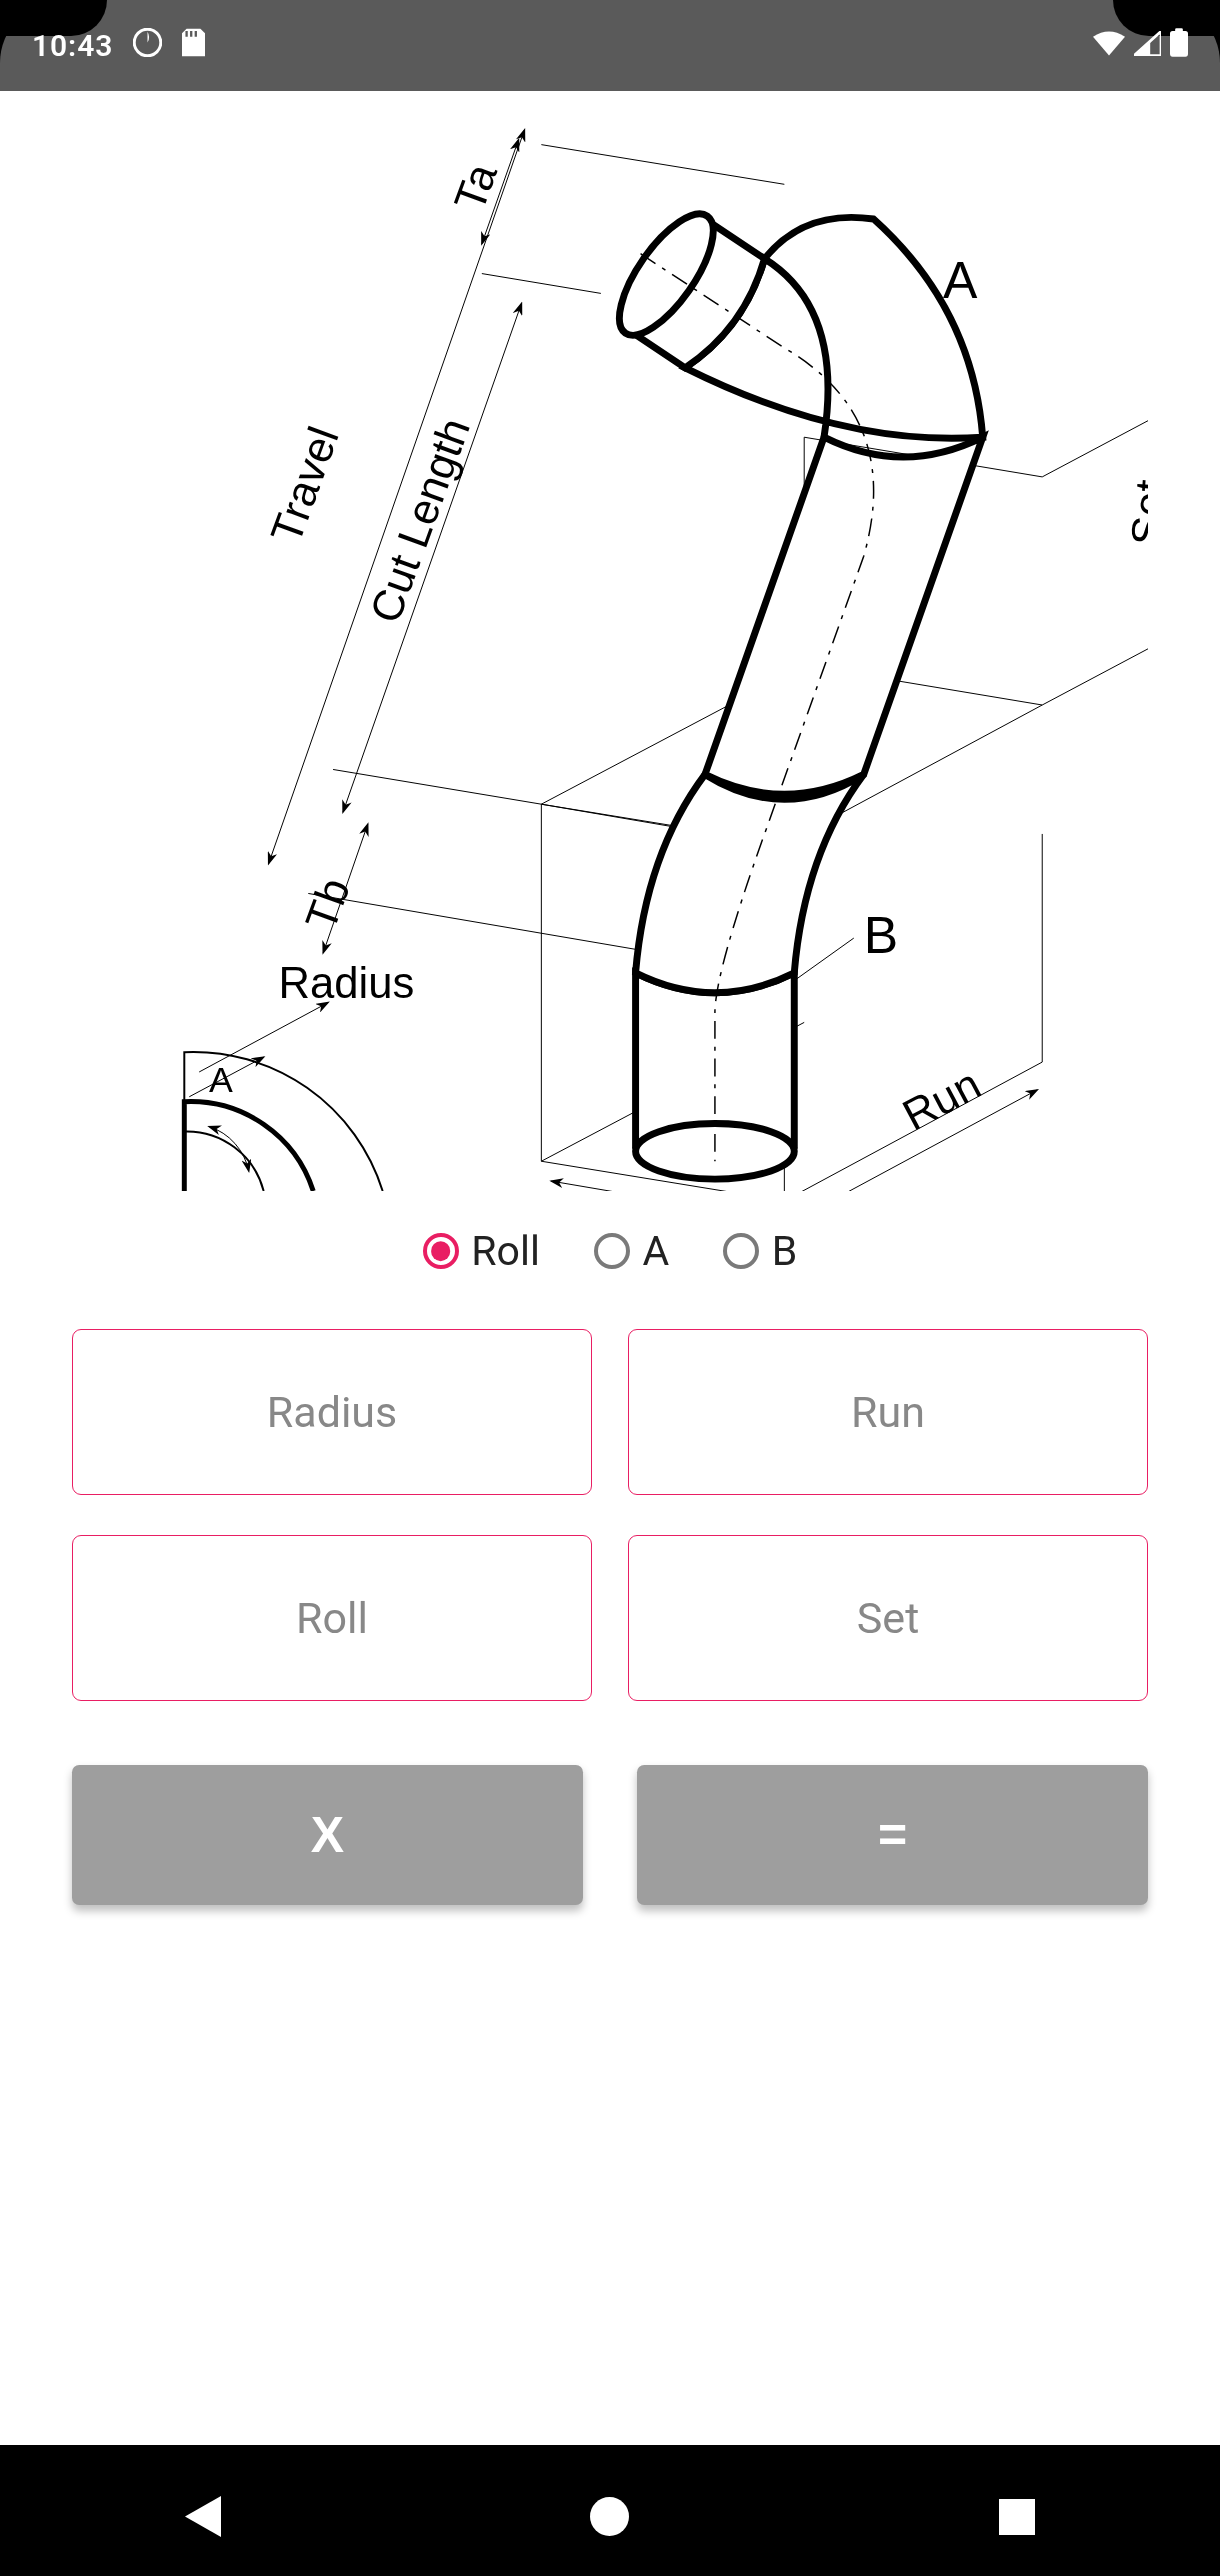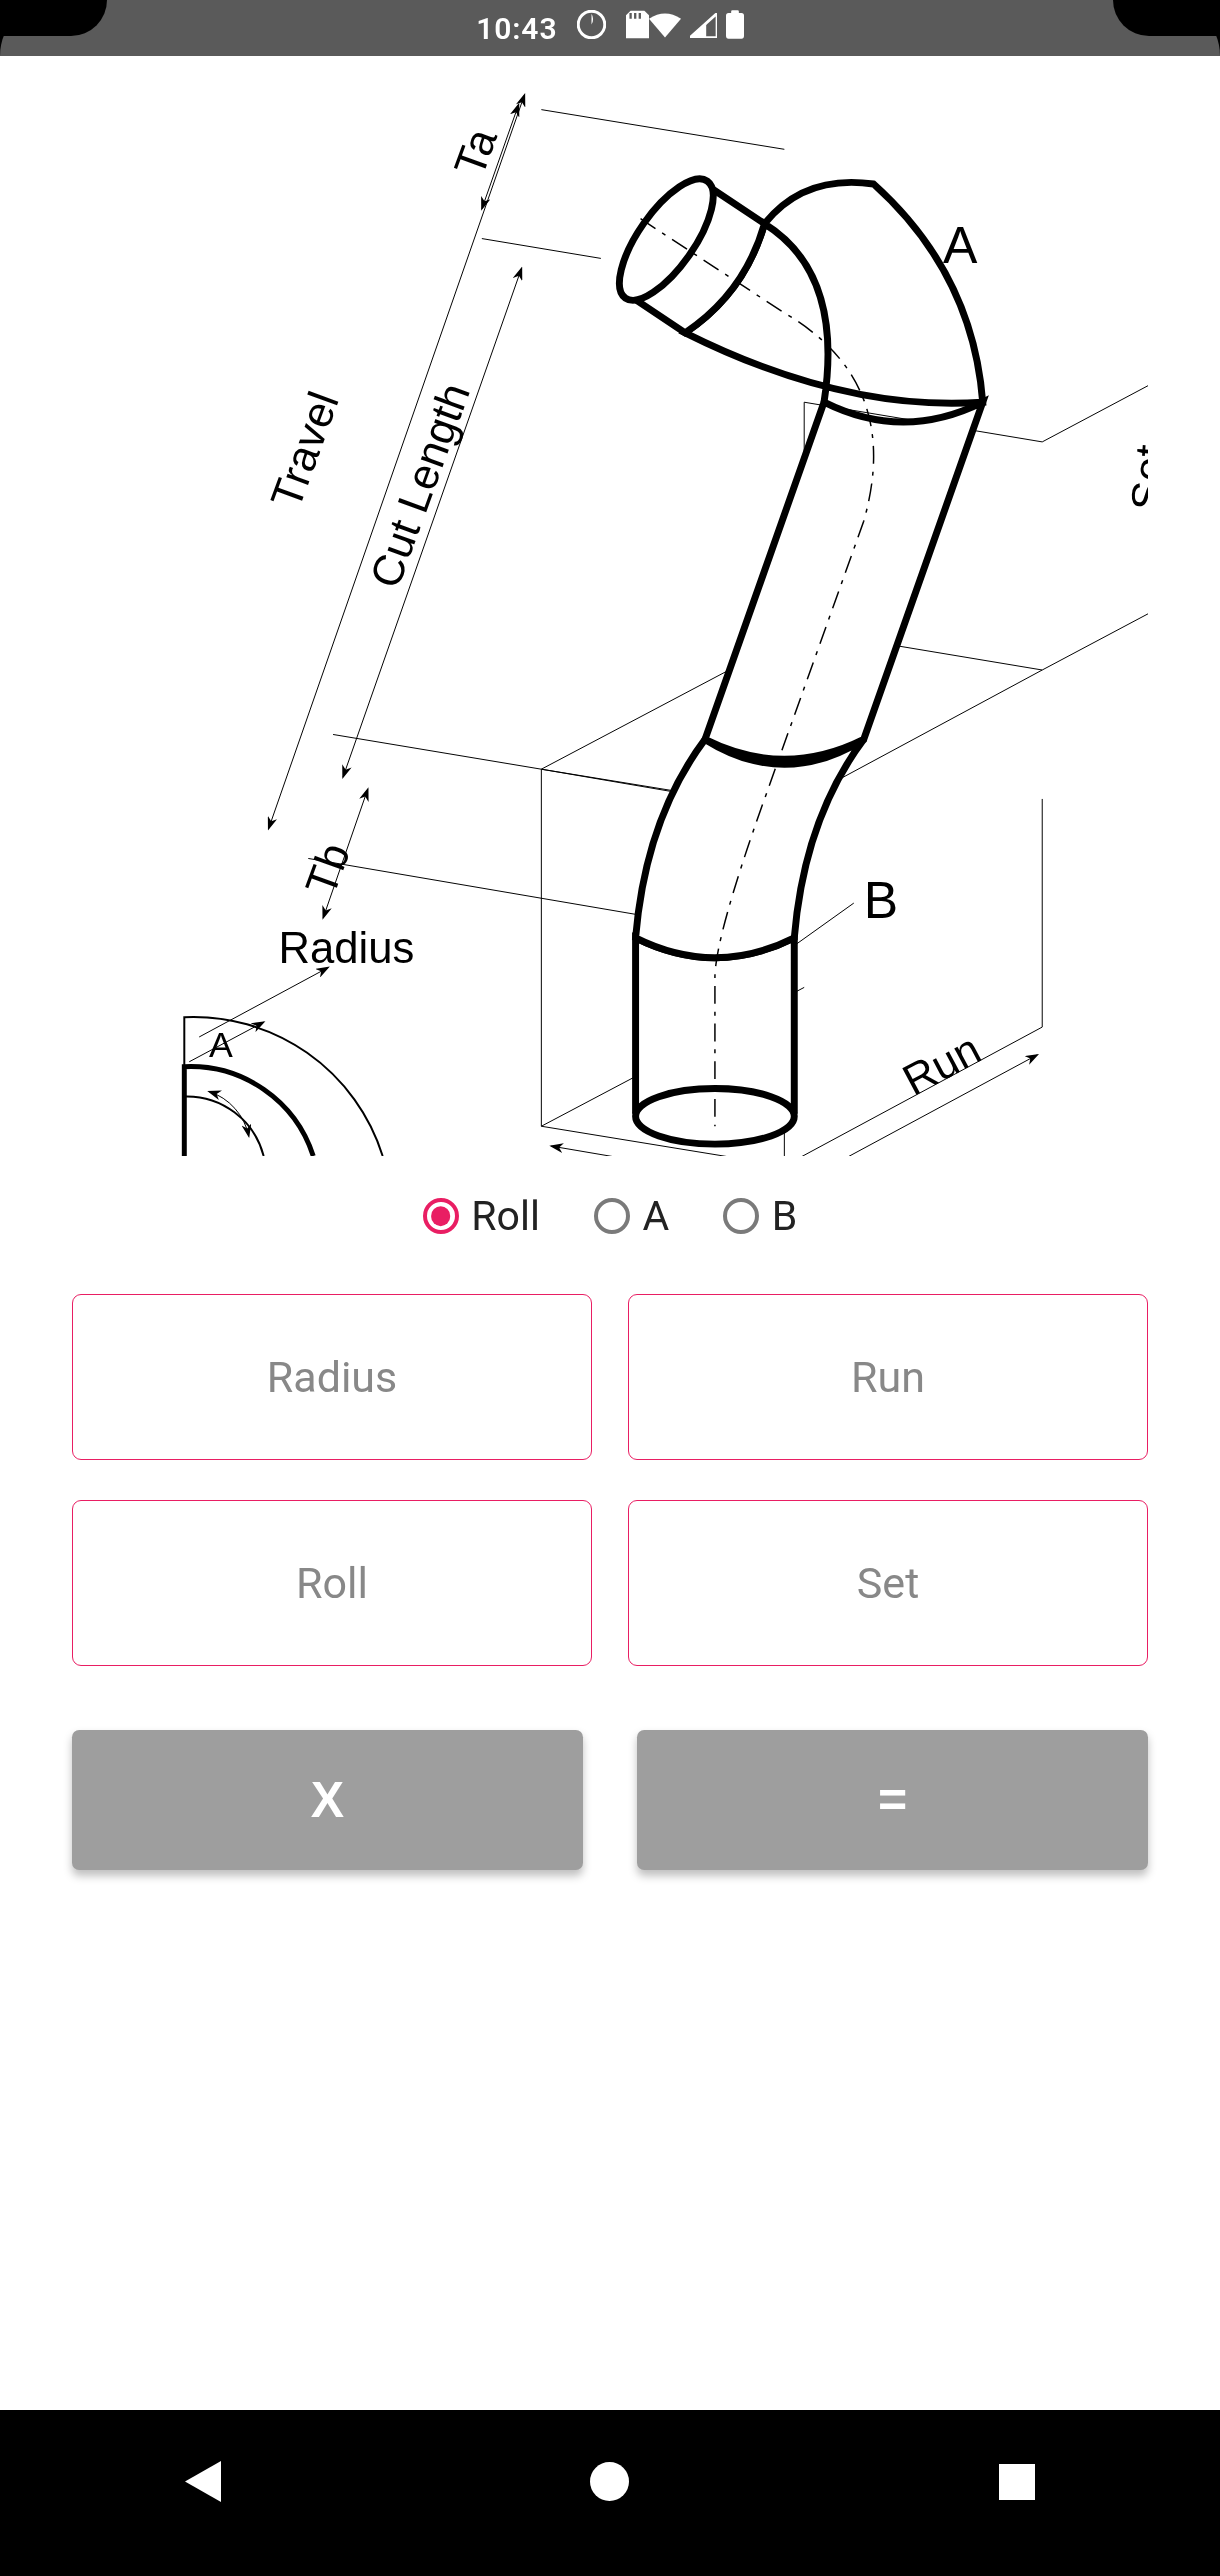--- a/index.html
+++ b/index.html
@@ -1,20 +1,20 @@
 <!DOCTYPE html>
 <html style="font-size:14.3px"><head>
   <meta charset="utf-8">
   <style>
     * { margin: 0; padding: 0; box-sizing: border-box; }
     html, body { width: 1220px; height: 2576px; font-family: -apple-system, Roboto, sans-serif; background: #000; overflow: hidden; }
 
     .status-bar {
-      height: 56px; background: #5a5a5a; color: #fff;
-      display: flex; align-items: center; justify-content: center;
+      height: 91px; background: #5a5a5a; color: #fff;
+      display: flex; align-items: center; justify-content: space-between;
       padding: 0 23px; font-size: 29px; font-weight: 500;
       border-top-left-radius: 63px; border-top-right-radius: 63px;
       position: relative;
     }
     .status-bar::before, .status-bar::after {
       content: ''; position: absolute; top: 0; width: 107px; height: 36px; background: #000;
     }
     .status-bar::before { left: 0; border-bottom-right-radius: 54px; }
     .status-bar::after { right: 0; border-bottom-left-radius: 54px; }
     .status-left { display: flex; align-items: center; gap: 19.7px; z-index: 1; margin-left: 9px;}

